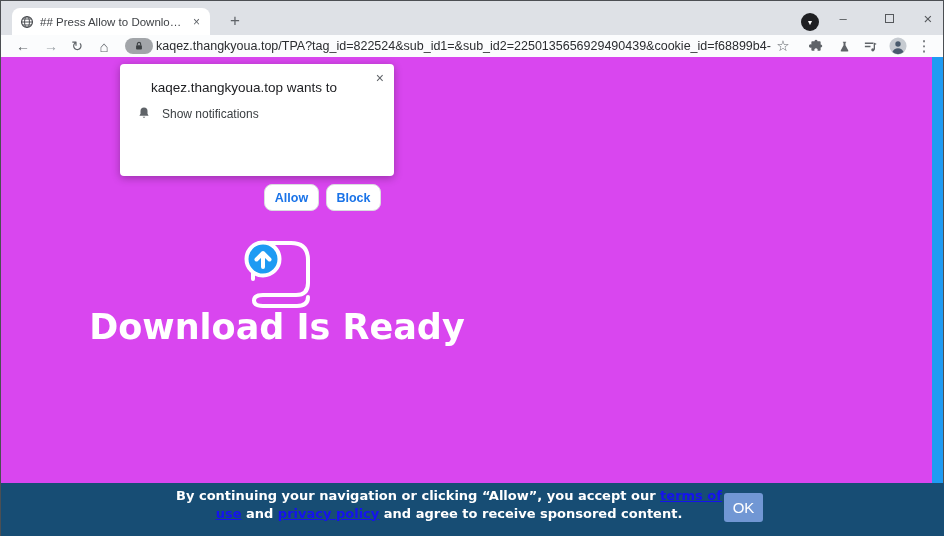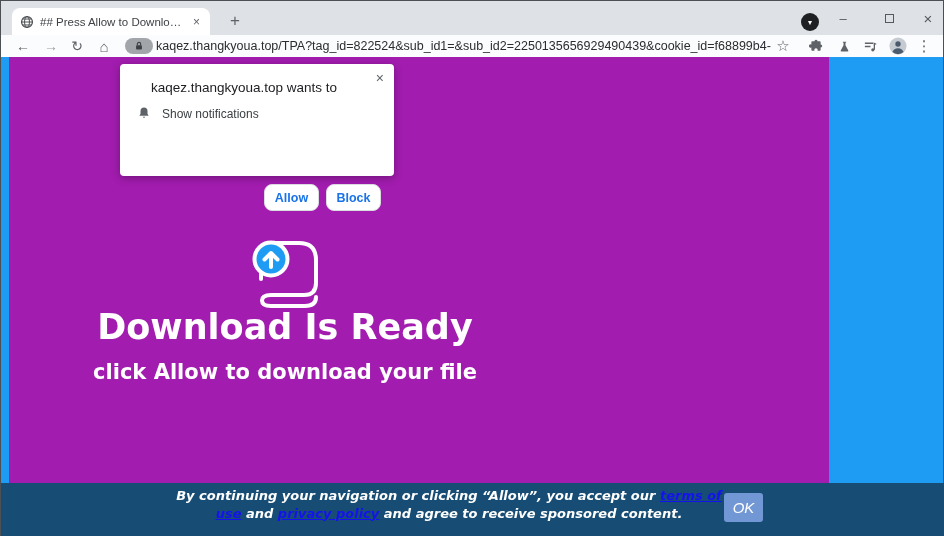--- a/index.html
+++ b/index.html
@@ -43,29 +43,29 @@
   .perm-origin { position:absolute; left:15px; top:16px; font-size:13.5px; color:#202124;margin-left:16px; }
   .perm-bell { position:absolute; left:17px; top:42px; }
   .perm-label { position:absolute; left:42px; top:43px; font-size:12px; color:#3c4043; }
   .perm-btn { position:absolute; top:72px; width:55px; height:27px; background:#fff; border:1px solid #dadce0;
               border-radius:8px; color:#1a73e8; font-size:12.5px; font-weight:bold; display:flex;
               align-items:center; justify-content:center;margin-top:48px; }
   .perm-btn.allow { left:144px; }
   .perm-btn.block { left:206px;text-align:center; }
 
   
-  .content { position:absolute; left:8px; top:56px; width:820px; height:426px; background:#a21caf; }
+  .content { position:absolute; left:0; top:56px; width:931px; height:426px; background:#d946ef; }
   .hero-icon { position:absolute; left:238px; top:180px; }
   .heading { position:absolute; left:0; top:250px; width:552px; text-align:center; color:#fff;
              font-family:"DejaVu Sans", sans-serif; font-weight:800; font-size:35px; letter-spacing:0; }
   .subheading { position:absolute; left:0; top:303px; width:552px; text-align:center; color:#fff;
                 font-family:"DejaVu Sans", sans-serif; font-weight:700; font-size:21px; }
 
   
-  .footer { position:absolute; left:0; top:482px; width:944px; height:54px; background:#174d74;font-style:italic; }
+  .footer { position:absolute; left:0; top:482px; width:944px; height:54px; background:#174d74; }
   .footer-text { position:absolute; left:170px; top:4px; width:556px; text-align:center; color:#fff;
                  font-family:"DejaVu Sans", sans-serif; font-weight:700; font-size:13px; line-height:17.5px; }
   .footer-text a { color:#1512f0; text-decoration:underline; }
   .ok-btn { position:absolute; left:723px; top:10px; width:39px; height:29px; background:#7197d4;
             border-radius:3px; color:#fff; font-size:15px; display:flex; align-items:center; justify-content:center; }
 </style>
 </head>
 <body>
 
 <div id="app">
@@ -129,21 +129,20 @@
     <span class="navico" style="left:913px; font-size:15px;">⋮</span>
   </div>
 
   <div class="content">
     <svg class="hero-icon" width="92" height="80" viewBox="0 0 92 80" fill="none" stroke="#fff" stroke-width="4" stroke-linecap="round" stroke-linejoin="round">
       <path d="M14 42 V16 Q14 6 24 6 H52 Q69 6 69 23 V46 Q69 58 57 58 H24 Q15 58 15 63.5 Q15 69 24 69 H58 Q69 69 69 60"></path>
       <circle cx="24" cy="22" r="16.5" fill="#1e9bf3"></circle>
       <path d="M24 30 V16 M17.5 22.5 L24 16 L30.5 22.5"></path>
     </svg>
     <div class="heading">Download Is Ready</div>
-    <div class="subheading">click Allow to download your file</div>
   </div>
 
   <div class="perm">
     <span class="perm-close">×</span>
     <div class="perm-origin">kaqez.thangkyoua.top wants to</div>
     <svg class="perm-bell" viewBox="0 0 16 16" width="14" height="14">
       <path d="M8 1.6a4 4 0 0 0-4 4v3.2L2.8 11h10.4L12 8.8V5.6a4 4 0 0 0-4-4z" fill="#5f6368"></path>
       <path d="M6.5 12.4a1.6 1.6 0 0 0 3 0z" fill="#5f6368"></path>
     </svg>
     <div class="perm-label">Show notifications</div>

